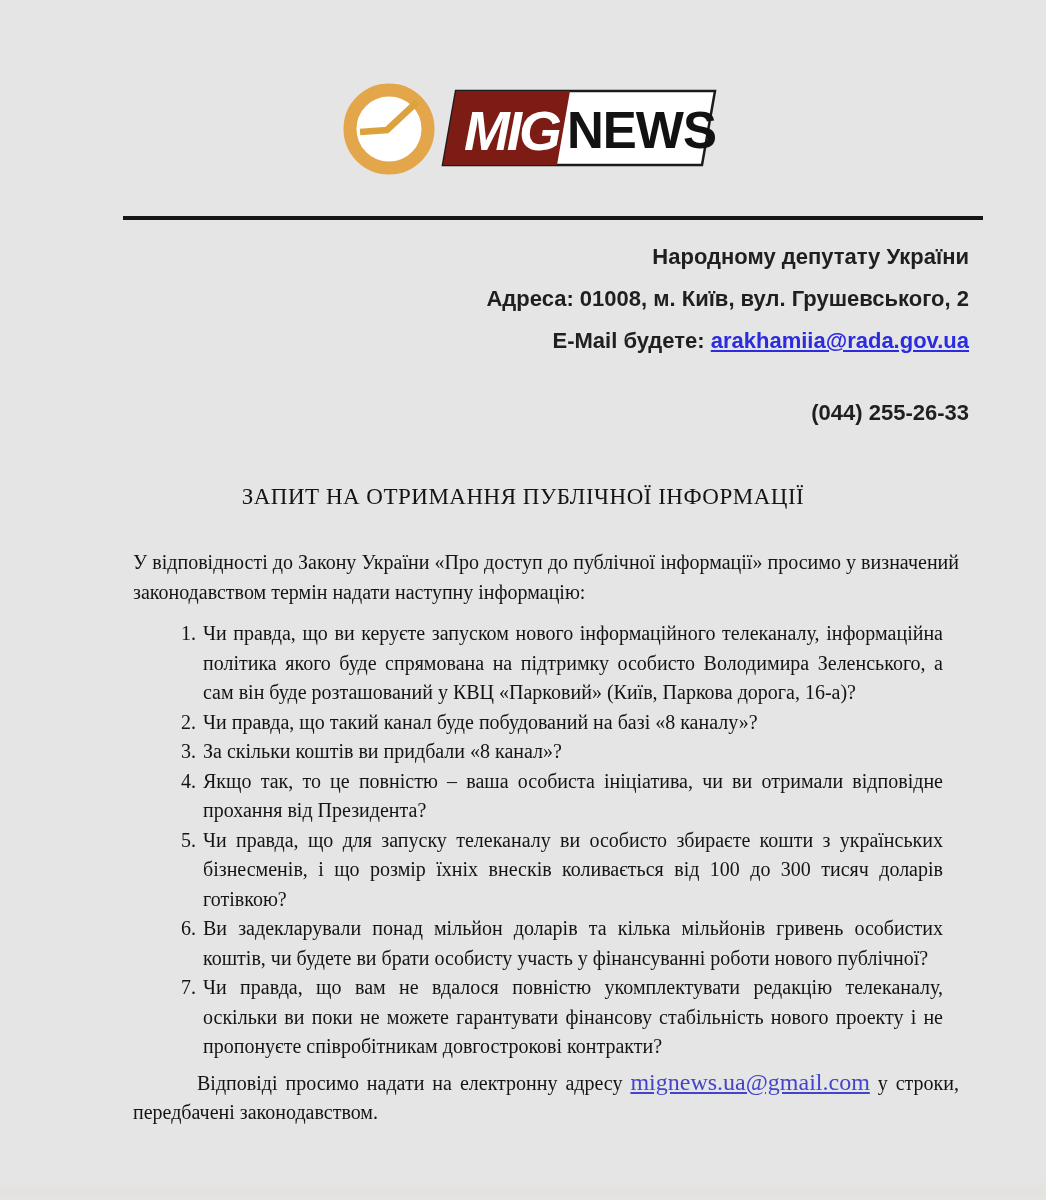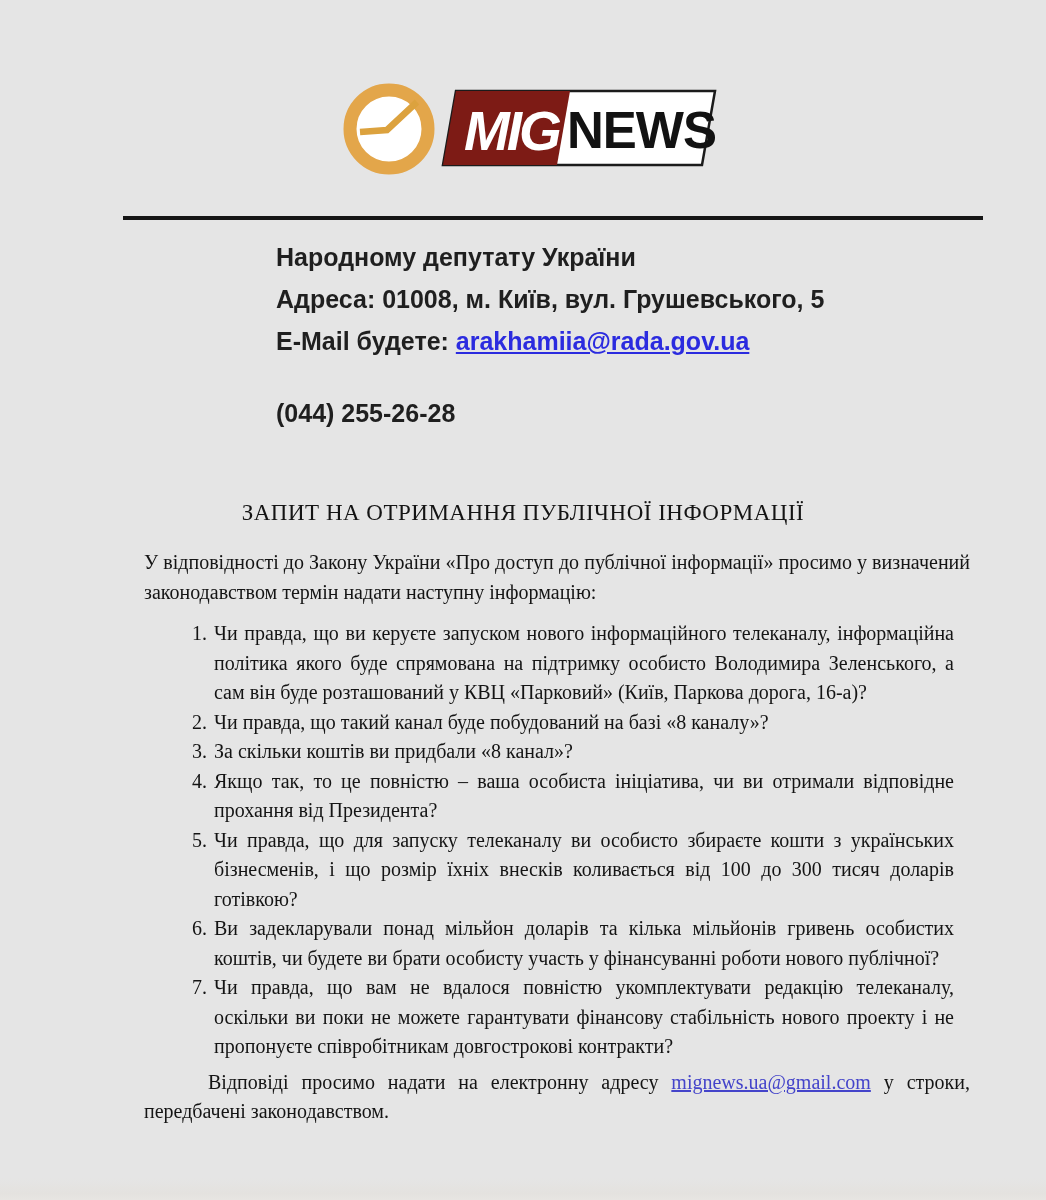--- a/index.html
+++ b/index.html
@@ -38,73 +38,73 @@
   .divider {
     position: absolute;
     left: 123px; top: 216px;
     width: 860px; height: 4px;
     background: #161616;
   }
 
   
   .recipient {
     position: absolute;
-    top: 242px; right: 70px;
+    top: 242px; right: 77px;
     width: 700px;
-    text-align: left;
+    text-align: right;
     font-family: "Liberation Sans", sans-serif;
     font-weight: 700;
-    font-size: 25px;
+    font-size: 22px;
     line-height: 30px;
     color: #1f1f1f;
   }
   .recipient p { margin: 0 0 12px 0; }
   a.doc-link {
     color: #2b2bdf;
     text-decoration: underline;
     cursor: pointer;
   }
   a.doc-link.gmail { color: #4444ca; }
 
   
   .doc-title {
     position: absolute;
-    left: 0; top: 500px;
+    left: 0; top: 484px;
     width: 1046px;
     text-align: center;
     font-family: "Liberation Serif", serif;
     font-size: 23px;
     letter-spacing: 0.5px;
     color: #141414;
   }
 
   
   .doc-body {
     position: absolute;
-    left: 144px; top: 548px;
+    left: 133px; top: 548px;
     width: 826px;
     font-size: 20px;
     line-height: 29.5px;
     text-align: justify;
     color: #141414;
   }
   .doc-body p.intro { margin: 0; }
   .doc-body ol {
     margin: 12px 16px 0 0;
     padding: 0 0 0 68px;
   }
   .doc-body ol li {
     text-align: justify;
     padding-left: 2px;
   }
   .doc-body p.closing {
     margin: 6px 0 0 0;
     text-indent: 64px;
   }
-  .doc-body p.closing a { font-size: 20px; }
+  .doc-body p.closing a { font-size: 24px; }
 
   
   .bottom-edge {
     position: absolute;
     left: 0; bottom: 0;
     width: 1046px; height: 22px;
     background: linear-gradient(to bottom, rgba(226,224,221,0) 0%, #e4e2df 70%, #e7e5e2 100%);
     pointer-events: none;
   }
 </style>
@@ -127,23 +127,23 @@
         <text class="logo-mig-text" x="128" y="68" fill="#ffffff">MIG</text>
         <text class="logo-news-text" x="231" y="66" fill="#121212">NEWS</text>
       </g>
     </svg>
   </div>
 
   <div class="divider"></div>
 
   <div class="recipient">
     <p>Народному депутату України</p>
-    <p>Адреса: 01008, м. Київ, вул. Грушевського, 5</p>
+    <p>Адреса: 01008, м. Київ, вул. Грушевського, 2</p>
     <p><span>E-Mail будете: </span><a class="doc-link">arakhamiia@rada.gov.ua</a></p>
-    <p><br><span>(044) 255-26-28</span></p>
+    <p><br><span>(044) 255-26-33</span></p>
   </div>
 
   <div class="doc-title">ЗАПИТ НА ОТРИМАННЯ ПУБЛІЧНОЇ ІНФОРМАЦІЇ</div>
 
   <div class="doc-body">
     <p class="intro">У відповідності до Закону України «Про доступ до публічної інформації» просимо у визначений законодавством термін надати наступну інформацію:</p>
     <ol>
       <li>Чи правда, що ви керуєте запуском нового інформаційного телеканалу, інформаційна політика якого буде спрямована на підтримку особисто Володимира Зеленського, а сам він буде розташований у КВЦ «Парковий» (Київ, Паркова дорога, 16-а)?</li>
       <li>Чи правда, що такий канал буде побудований на базі «8 каналу»?</li>
       <li>За скільки коштів ви придбали «8 канал»?</li>

